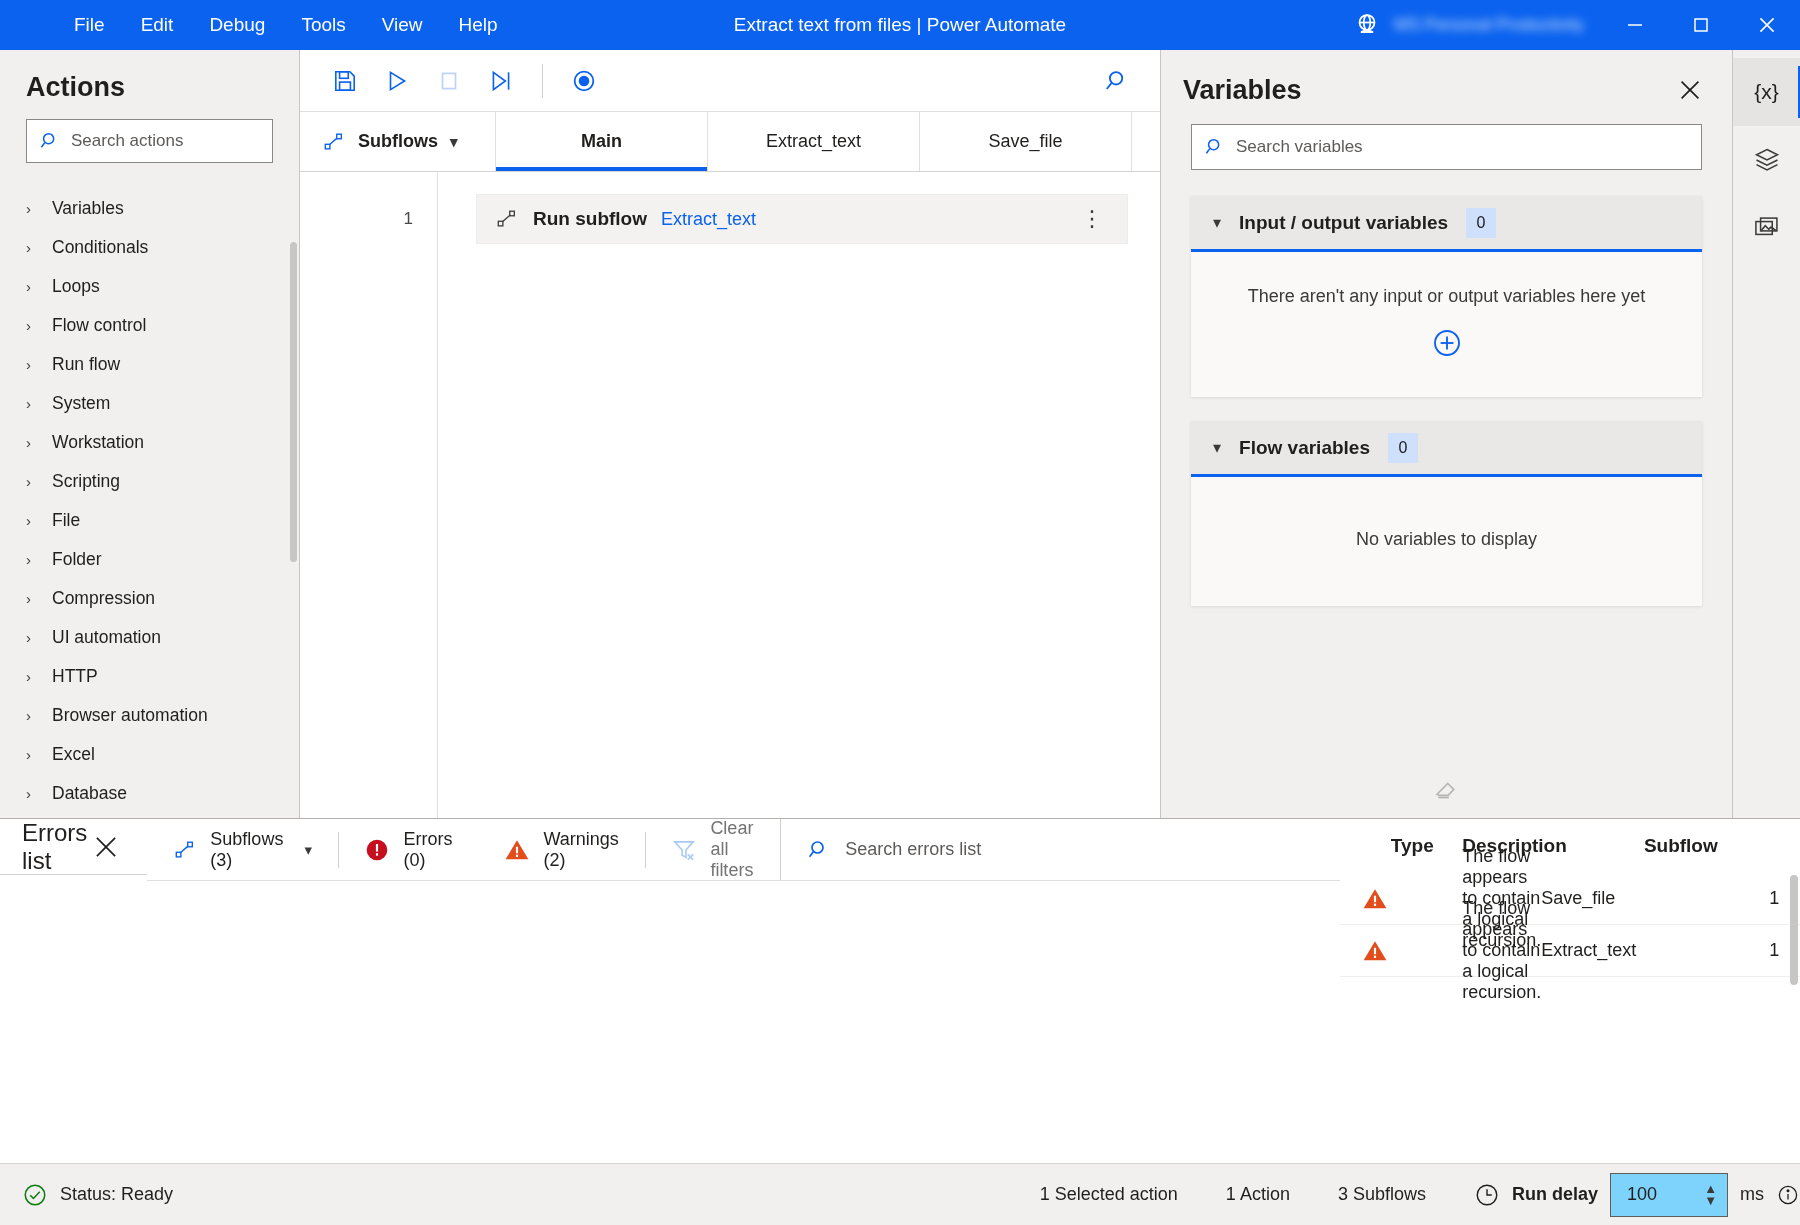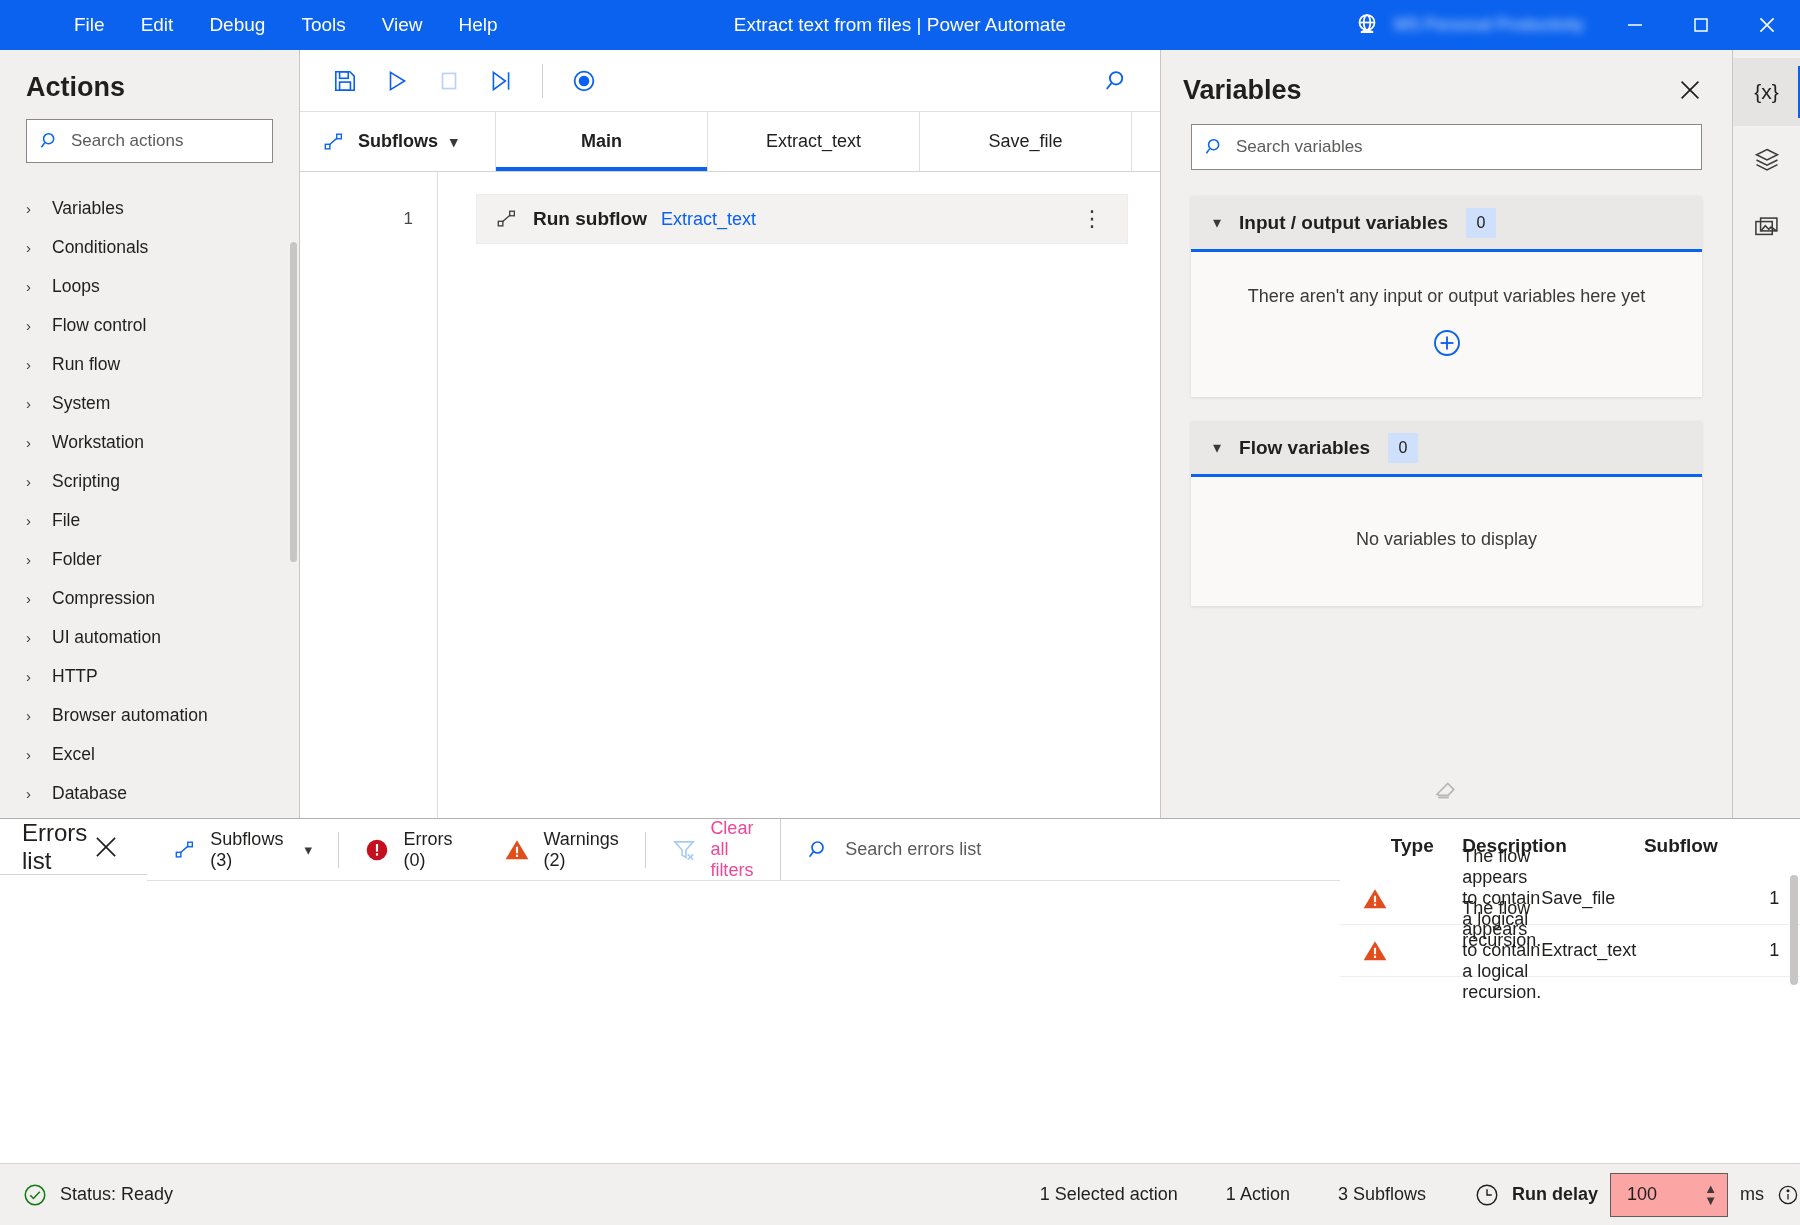--- a/index.html
+++ b/index.html
@@ -182,21 +182,21 @@
   .errors-close { margin-left: auto; cursor: default; padding: 6px; }
   .errors-toolbar {
     height: 62px; flex: 0 0 62px; display: flex; align-items: center;
     border-bottom: 1px solid #e1dfdd;
   }
   .etb-item {
     display: flex; align-items: center; gap: 13px; padding: 0 26px;
     font-size: 18px; color: #201f1e; height: 100%; cursor: default;
   }
   .etb-sep { width: 1px; height: 36px; background: #d2d0ce; }
-  .etb-item.disabled { color: #ec4899; justify-content: center; }
+  .etb-item.disabled { color: #737373; justify-content: center; }
   .etb-right { margin-left: auto; display: flex; align-items: center; height: 100%; }
   .err-search {
     display: flex; align-items: center; gap: 14px; padding: 0 26px;
     border-left: 1px solid #d2d0ce; height: 100%; min-width: 560px;
   }
   .err-search .ph { color: #5d5b59; font-size: 18px; }
 
   .err-table { flex: 1 1 auto; overflow: hidden; position: relative; }
   .err-row {
     display: flex; align-items: center; height: 52px;
@@ -214,21 +214,21 @@
 
   
   .statusbar {
     flex: 0 0 62px; background: #f1f0ef; border-top: 1px solid #d6d4d2;
     display: flex; align-items: center; padding-left: 22px; font-size: 18px; color: #201f1e;
   }
   .status-left { display: flex; align-items: center; gap: 12px; }
   .status-mid { margin-left: auto; display: flex; align-items: center; gap: 48px; }
   .delay-group { display: flex; align-items: center; gap: 12px; }
   .spin {
-    width: 118px; height: 44px; border: 1px solid #605e5c; background: #fca5a5;
+    width: 118px; height: 44px; border: 1px solid #605e5c; background: #7dd3fc;
     display: flex; align-items: center; padding-left: 16px; font-size: 18px;
     position: relative;
   }
   .spin-arrows {
     position: absolute; right: 10px; top: 0; bottom: 0;
     display: flex; flex-direction: column; justify-content: center; gap: 1px;
     font-size: 13px; color: #3b3a39; line-height: 11px;
   }
   .errors-link-box {
     margin-left: auto; height: 62px; background: #e8e7e6;

